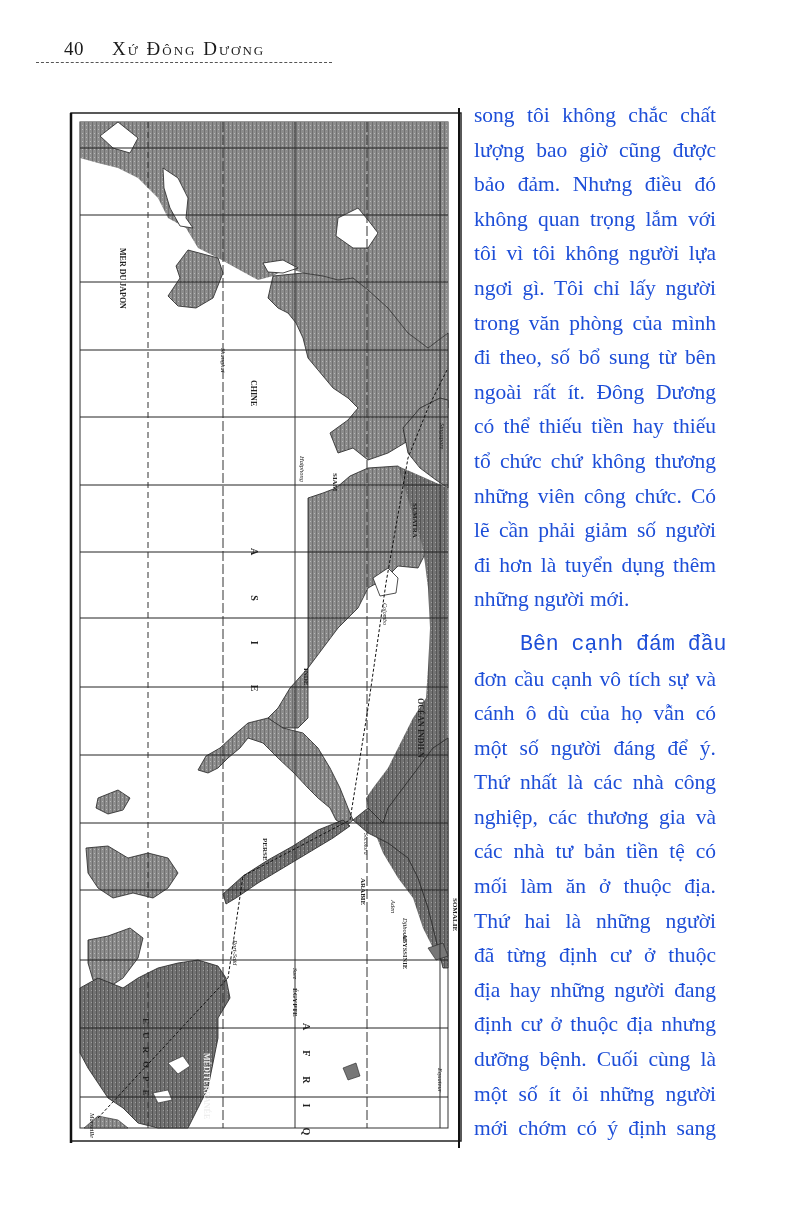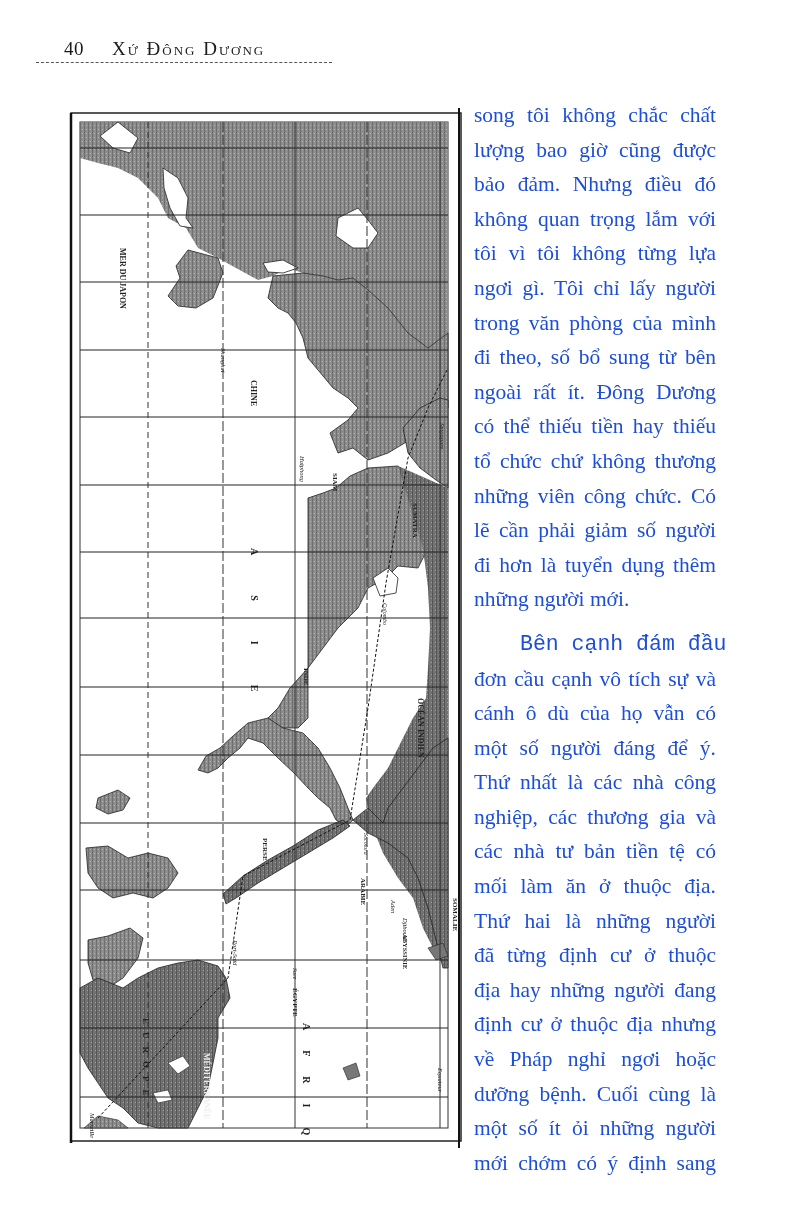--- a/index.html
+++ b/index.html
@@ -151,21 +151,21 @@
     </g>
   </svg>
 </div>
 
 <div class="body-text">
   <div>
     <span class="line">song tôi không chắc chất</span>
     <span class="line">lượng bao giờ cũng được</span>
     <span class="line">bảo đảm. Nhưng điều đó</span>
     <span class="line">không quan trọng lắm với</span>
-    <span class="line">tôi vì tôi không từng lựa</span>
+    <span class="line">tôi vì tôi không người lựa</span>
     <span class="line">ngơi gì. Tôi chỉ lấy người</span>
     <span class="line">trong văn phòng của mình</span>
     <span class="line">đi theo, số bổ sung từ bên</span>
     <span class="line">ngoài rất ít. Đông Dương</span>
     <span class="line">có thể thiếu tiền hay thiếu</span>
     <span class="line">tổ chức chứ không thương</span>
     <span class="line">những viên công chức. Có</span>
     <span class="line">lẽ cần phải giảm số người</span>
     <span class="line">đi hơn là tuyển dụng thêm</span>
     <span class="line last">những người mới.</span>
@@ -177,18 +177,17 @@
     <span class="line">cánh ô dù của họ vẫn có</span>
     <span class="line">một số người đáng để ý.</span>
     <span class="line">Thứ nhất là các nhà công</span>
     <span class="line">nghiệp, các thương gia và</span>
     <span class="line">các nhà tư bản tiền tệ có</span>
     <span class="line">mối làm ăn ở thuộc địa.</span>
     <span class="line">Thứ hai là những người</span>
     <span class="line">đã từng định cư ở thuộc</span>
     <span class="line">địa hay những người đang</span>
     <span class="line">định cư ở thuộc địa nhưng</span>
-    <span class="line">về Pháp nghỉ ngơi hoặc</span>
     <span class="line">dưỡng bệnh. Cuối cùng là</span>
     <span class="line">một số ít ỏi những người</span>
     <span class="line">mới chớm có ý định sang</span>
   </div>
 </div>
 
 </body></html>

